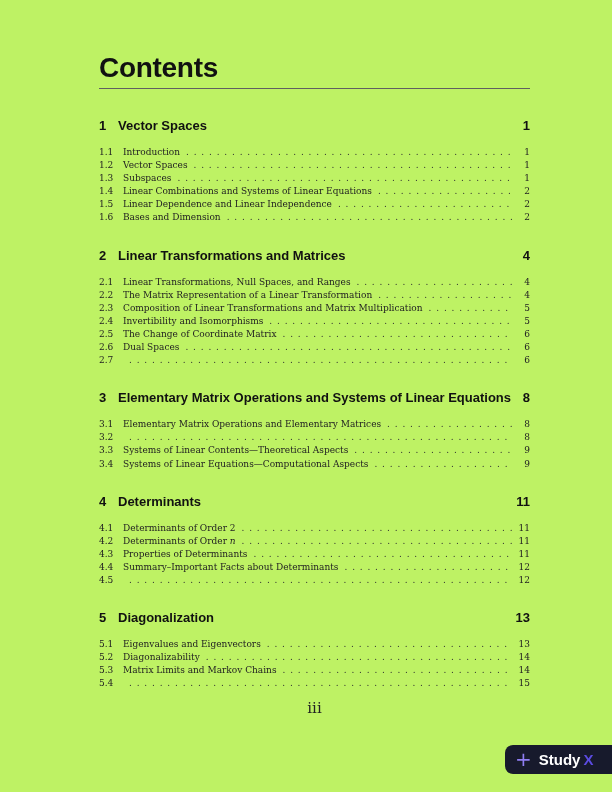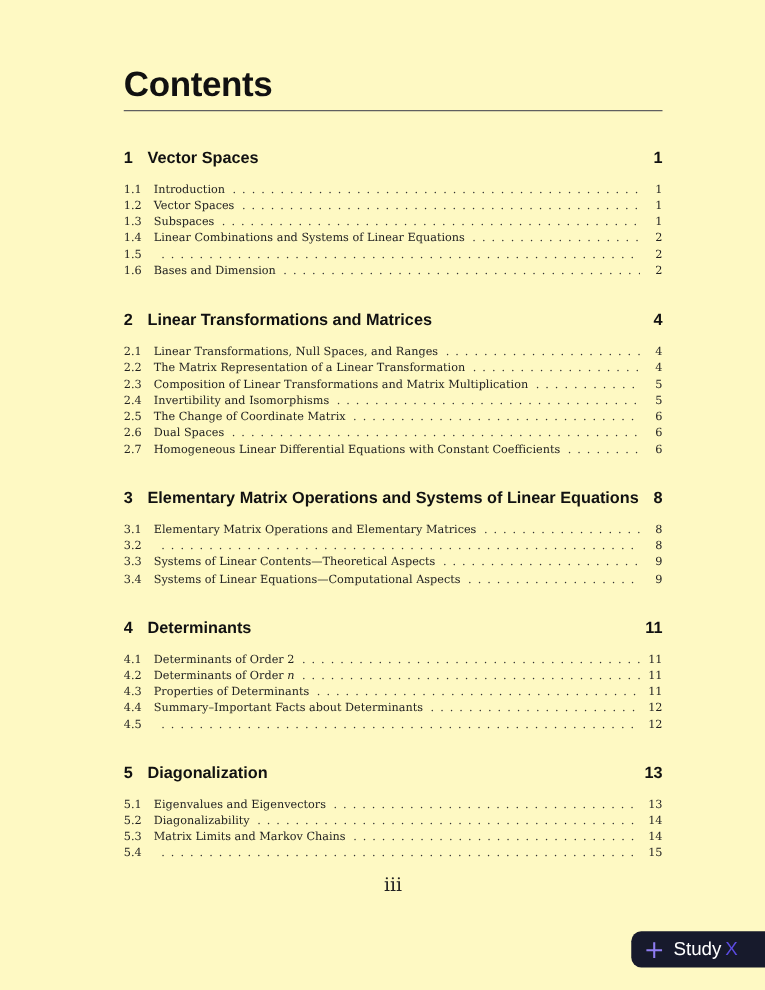--- a/index.html
+++ b/index.html
@@ -1,19 +1,19 @@
 <!DOCTYPE html>
 <html><head>
 <meta charset="utf-8">
 <style>
   html,body { margin:0; padding:0; background:#e8e8e8; }
   .page {
     position:relative;
     width:612px; height:792px;
-    background:#fef9c3;
+    background:#bef264;
     overflow:hidden;
     color:#1a1a1a;
     font-family:"DejaVu Serif", serif;
   }
   
   .doc-head { position:absolute; left:99px; top:52px; width:431px; }
   .doc-title {
     margin:0;
     font-family:"Liberation Sans", sans-serif;
     font-weight:bold;
@@ -69,21 +69,21 @@
     padding-left:10px; box-sizing:border-box;
     gap:7px;
   }
   .badge-plus {
     font-family:"DejaVu Sans", sans-serif;
     font-size:20px; font-weight:400; line-height:1;
     margin-top:-2px;
   }
   .badge-brand, .badge-brand-x {
     font-family:"Liberation Sans", sans-serif;
-    font-weight:normal; font-size:15px; line-height:1;
+    font-weight:bold; font-size:15px; line-height:1;
   }
   .badge-brand-x { margin-left:-4px; }
 </style>
 </head>
 <body>
 
 <div class="page">
 
   <div class="doc-head">
     <h1 class="doc-title">Contents</h1>
@@ -117,20 +117,21 @@
             <span class="s-page">1</span>
           </div>
           <div class="s-row">
             <span class="s-num">1.4</span>
             <span class="s-title">Linear Combinations and Systems of Linear Equations</span>
             <span class="leader">................................................................................</span>
             <span class="s-page">2</span>
           </div>
           <div class="s-row">
             <span class="s-num">1.5</span>
+            <span class="s-title">Linear Dependence and Linear Independence</span>
             <span class="leader">................................................................................</span>
             <span class="s-page">2</span>
           </div>
           <div class="s-row">
             <span class="s-num">1.6</span>
             <span class="s-title">Bases and Dimension</span>
             <span class="leader">................................................................................</span>
             <span class="s-page">2</span>
           </div>
         </div>
@@ -173,21 +174,20 @@
             <span class="s-page">6</span>
           </div>
           <div class="s-row">
             <span class="s-num">2.6</span>
             <span class="s-title">Dual Spaces</span>
             <span class="leader">................................................................................</span>
             <span class="s-page">6</span>
           </div>
           <div class="s-row">
             <span class="s-num">2.7</span>
-            <span class="s-title">Homogeneous Linear Differential Equations with Constant Coefficients</span>
             <span class="leader">................................................................................</span>
             <span class="s-page">6</span>
           </div>
         </div>
       </section>
       <section class="chapter">
         <div class="ch-head">
           <span class="ch-num">3</span>
           <span class="ch-title">Elementary Matrix Operations and Systems of Linear Equations</span>
           <span class="ch-page">8</span>

